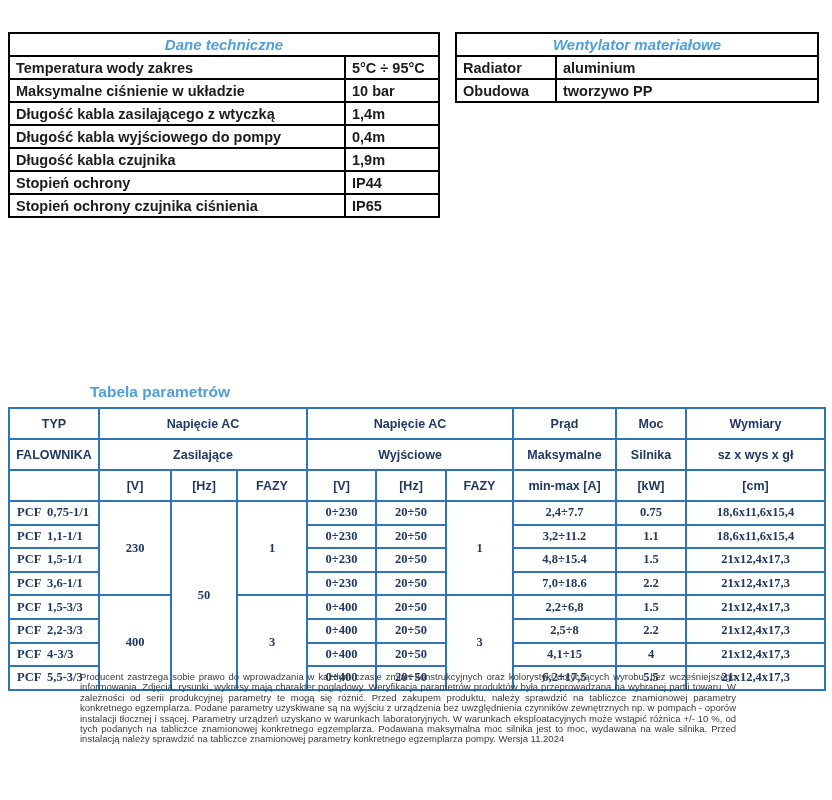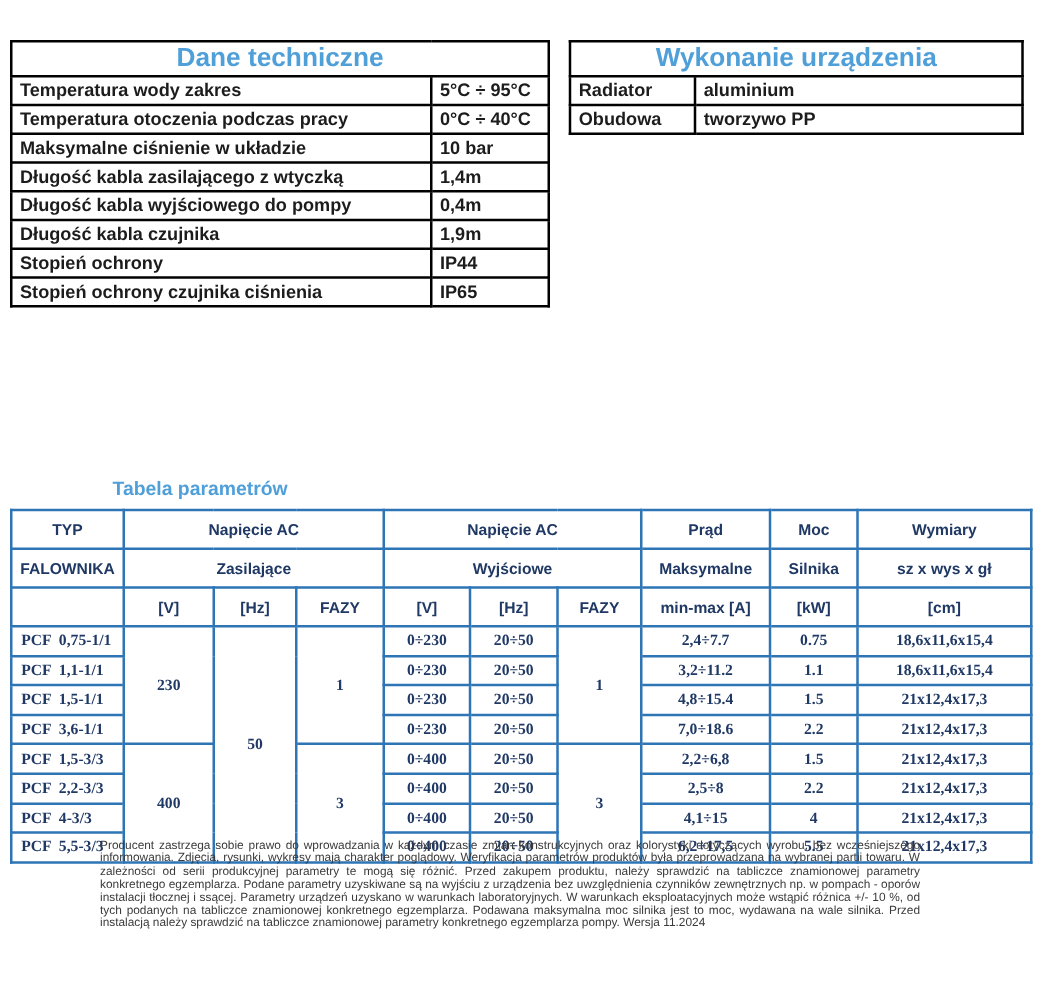--- a/index.html
+++ b/index.html
@@ -6,21 +6,21 @@
   body{
     width:832px;height:800px;background:#ffffff;position:relative;overflow:hidden;
     font-family:"Liberation Sans",sans-serif;
     -webkit-font-smoothing:antialiased;
   }
   table{border-collapse:collapse;table-layout:fixed;}
 
   
   .spec-table{position:absolute;font-weight:bold;color:#1c1c1c;font-size:14.5px;}
   .spec-table th,.spec-table td{border:2px solid #000;padding:1px 6px;height:19px;vertical-align:middle;text-align:left;overflow:hidden;white-space:nowrap;}
-  .spec-table th{text-align:center;font-size:21px;}
+  .spec-table th{text-align:center;font-size:15px;font-style:italic;}
   .blue-title{color:#4f9fd9;}
   #dane-table{left:8px;top:32px;width:430px;}
   #dane-table col:nth-child(1){width:336px;}
   #dane-table col:nth-child(2){width:94px;}
   #wyk-table{left:455px;top:32px;width:362px;}
   #wyk-table col:nth-child(1){width:100px;}
   #wyk-table col:nth-child(2){width:262px;}
 
   
   .params-title{
@@ -61,24 +61,20 @@
       <tr>
         <th colspan="2" class="blue-title">Dane techniczne</th>
       </tr>
     </thead>
     <tbody id="dane-body">
         <tr>
           <td>Temperatura wody zakres</td>
           <td>5°C ÷ 95°C</td>
         </tr>
         <tr>
-          <td>Temperatura otoczenia podczas pracy</td>
-          <td>0°C ÷ 40°C</td>
-        </tr>
-        <tr>
           <td>Maksymalne ciśnienie w układzie</td>
           <td>10 bar</td>
         </tr>
         <tr>
           <td>Długość kabla zasilającego z wtyczką</td>
           <td>1,4m</td>
         </tr>
         <tr>
           <td>Długość kabla wyjściowego do pompy</td>
           <td>0,4m</td>
@@ -98,21 +94,21 @@
       </tbody>
   </table>
 
   <table id="wyk-table" class="spec-table">
     <colgroup>
         <col>
         <col>
       </colgroup>
     <thead>
       <tr>
-        <th colspan="2" class="blue-title">Wykonanie urządzenia</th>
+        <th colspan="2" class="blue-title">Wentylator materiałowe</th>
       </tr>
     </thead>
     <tbody id="wyk-body">
         <tr>
           <td>Radiator</td>
           <td>aluminium</td>
         </tr>
         <tr>
           <td>Obudowa</td>
           <td>tworzywo PP</td>

